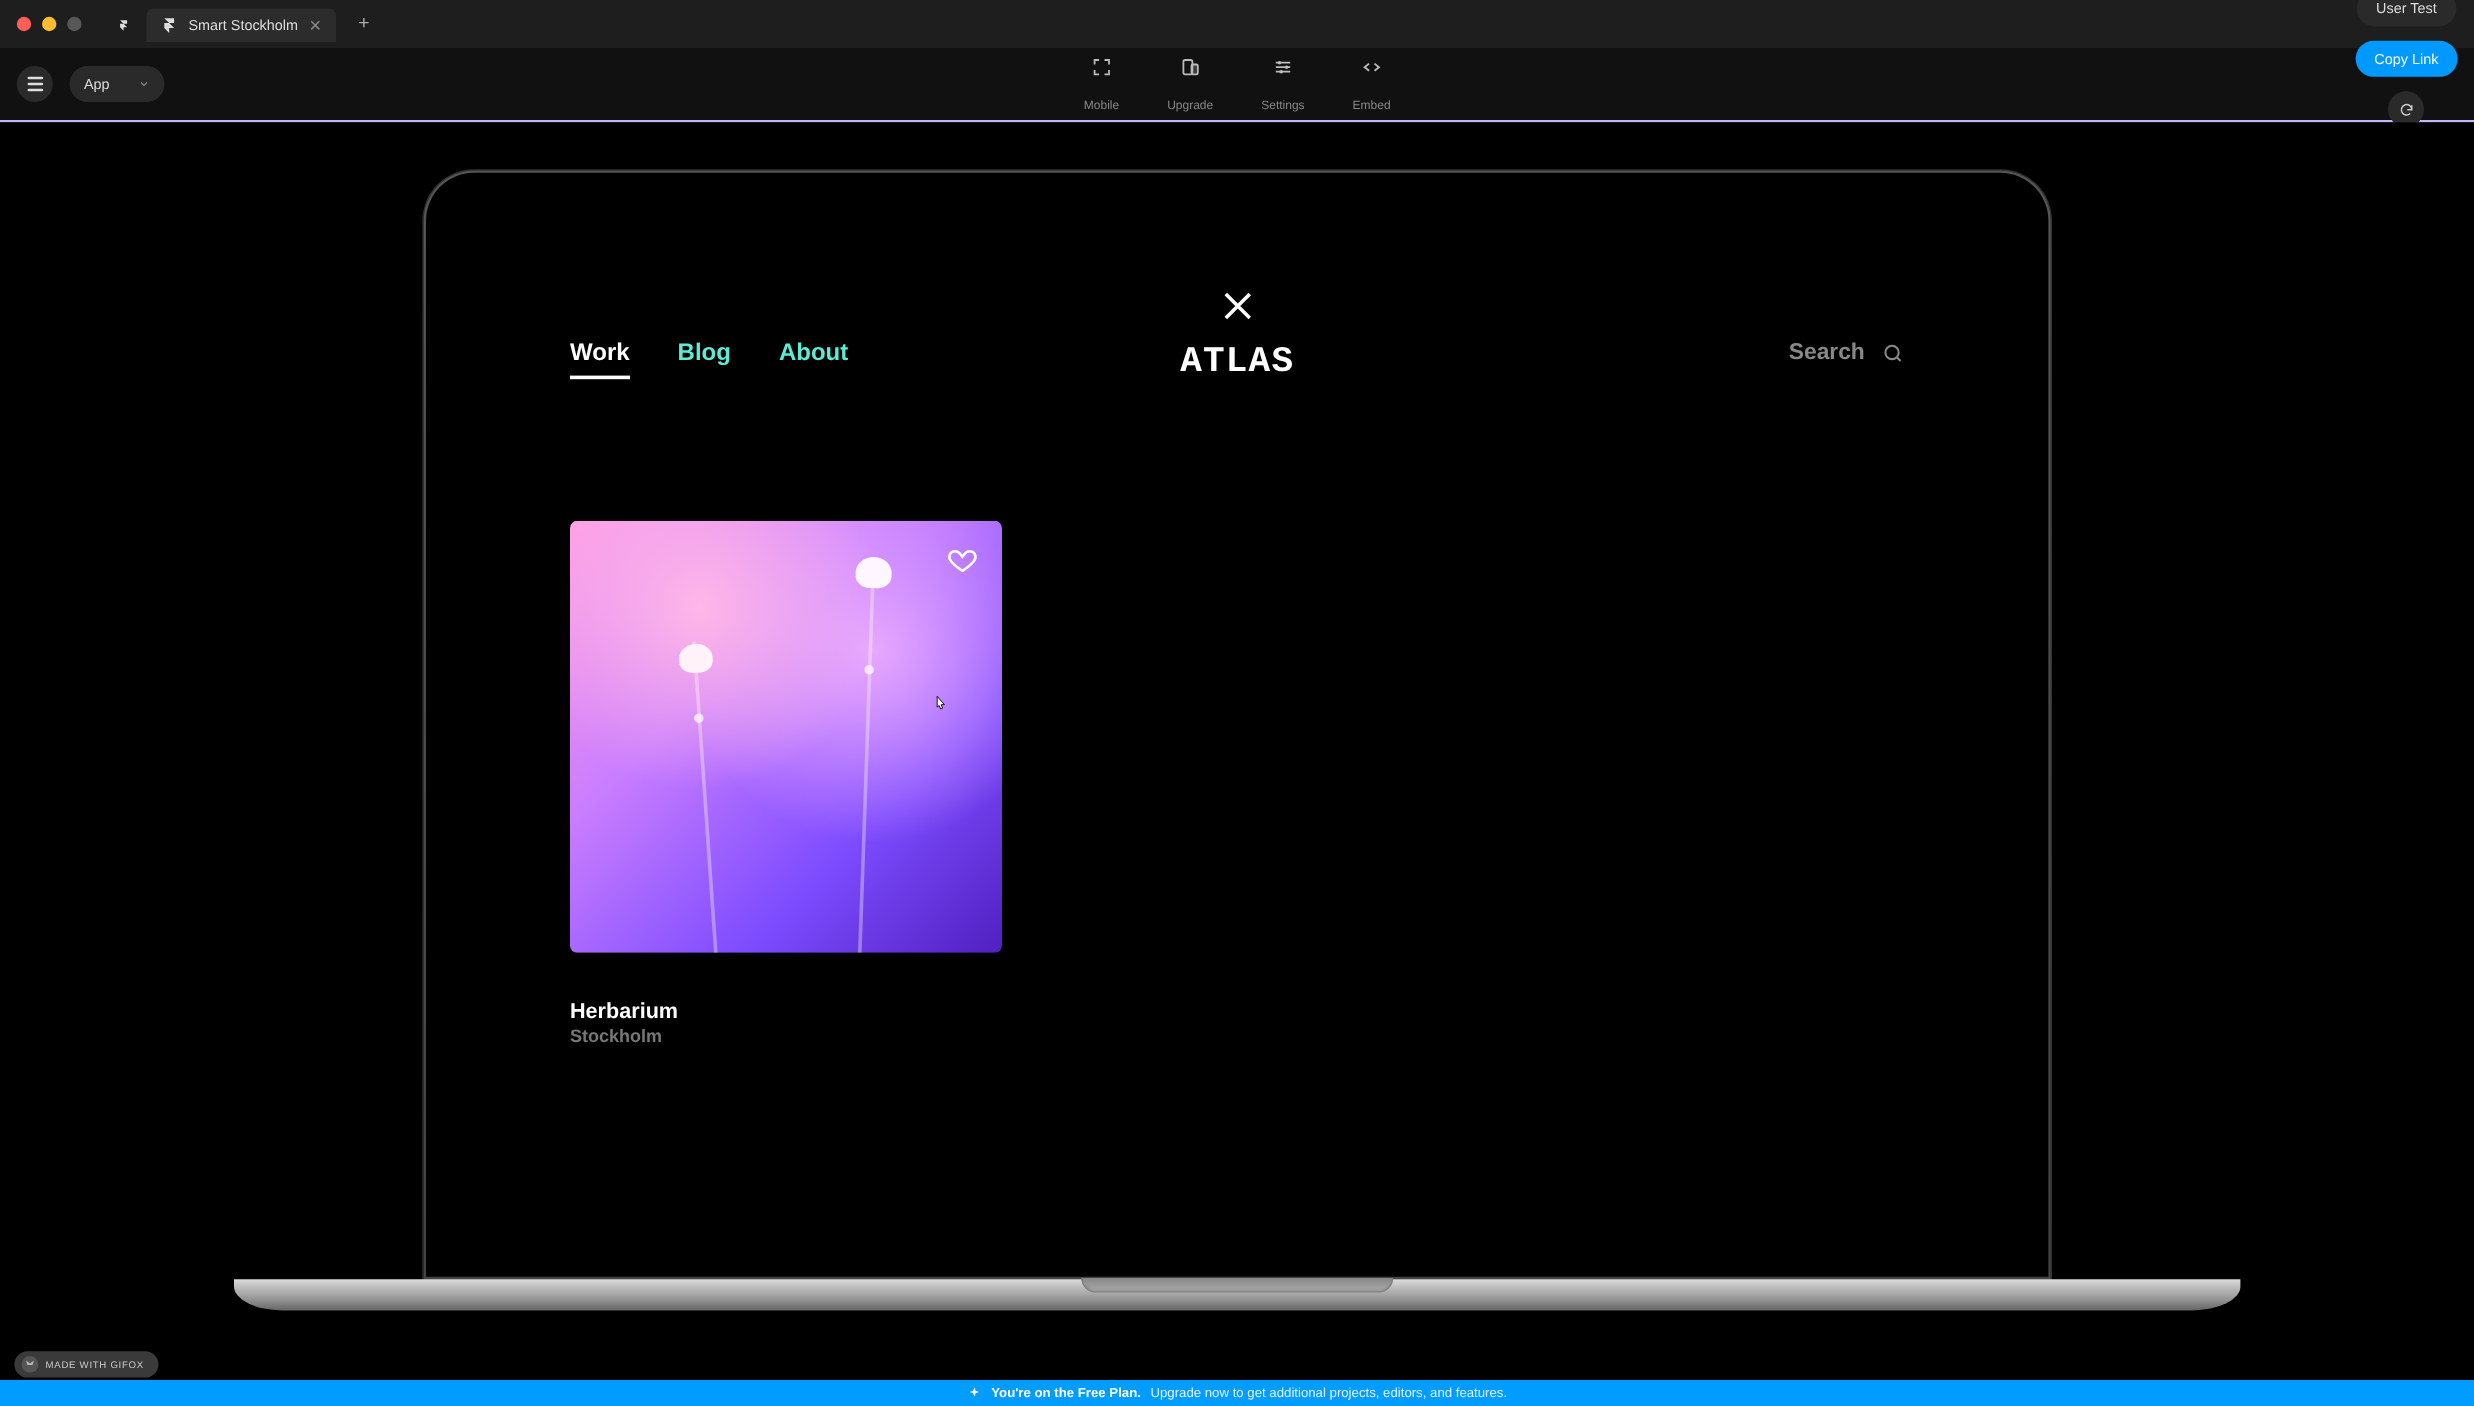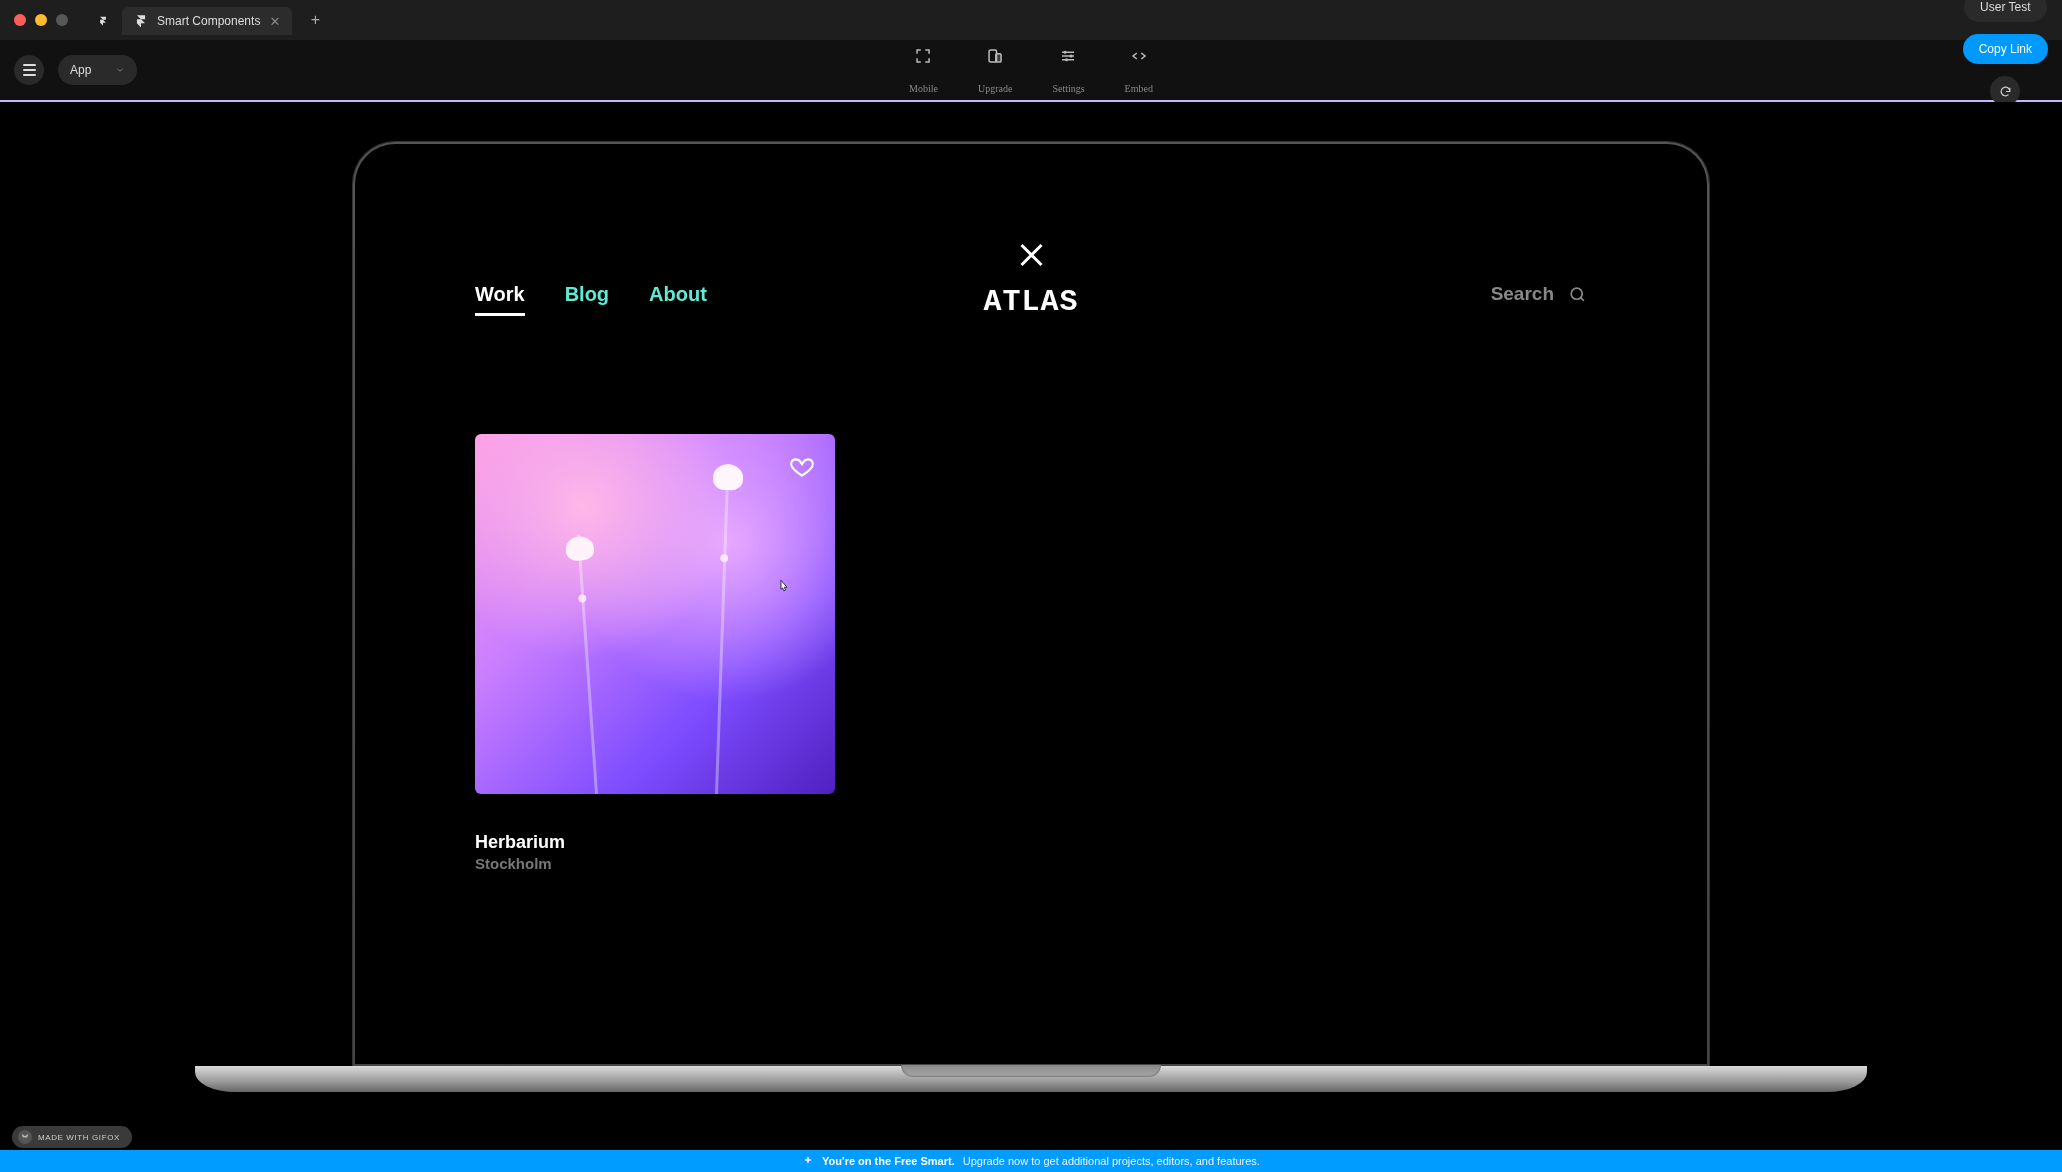--- a/index.html
+++ b/index.html
@@ -58,21 +58,21 @@
   .page-select{
     margin-left:14px;height:30px;background:#2a2a2a;border-radius:15px;
     display:flex;align-items:center;padding:0 12px;gap:24px;font-size:12px;color:#ddd;
   }
   .chev{width:10px;height:10px;color:#888;}
 
   .toolbar-center{
     position:absolute;left:50%;top:0;bottom:0;transform:translateX(-50%);
     display:flex;align-items:center;gap:40px;
   }
-  .tc-item{display:flex;flex-direction:column;align-items:center;gap:18px;color:#888;font-size:10px;font-family:Liberation Serif, serif;}
+  .tc-item{display:flex;flex-direction:column;align-items:center;gap:18px;color:#888;font-size:10px;}
   .tc-ico{width:18px;height:18px;color:#bbb;}
 
   .toolbar-right{margin-left:auto;display:flex;align-items:center;gap:12px;flex-direction:column;}
   .btn-pill{
     height:30px;border-radius:15px;display:flex;align-items:center;padding:0 16px;
     font-size:12px;font-weight:500;
   }
   .btn-dark{background:#2a2a2a;color:#ddd;}
   .btn-blue{background:var(--accent);color:#fff;}
   .icon-btn{
@@ -222,21 +222,21 @@
   <div class="tab-group">
     <div class="tab icon-only">
       <svg class="framer-glyph tab-ico" viewBox="0 0 24 24">
         <path d="M5 2h14v7H12L5 2zm0 7h7l7 7H5V9zm0 7h7v7l-7-7z" fill="#ddd"></path>
       </svg>
     </div>
     <div class="tab active">
       <svg class="framer-glyph tab-ico" viewBox="0 0 24 24">
         <path d="M5 2h14v7H12L5 2zm0 7h7l7 7H5V9zm0 7h7v7l-7-7z" fill="#ddd"></path>
       </svg>
-      <span>Smart Components</span>
+      <span>Smart Stockholm</span>
       <span class="tab-close">✕</span>
     </div>
     <div class="new-tab">+</div>
   </div>
 </div>
 
 <div class="app-toolbar">
   <div class="hamburger">
     <span></span>
       <span></span>
@@ -370,16 +370,16 @@
           <path d="M4 4l8 6 8-6-3 9H7L4 4z" fill="#bbb"></path>
         </svg>
     </span>
     <span>MADE WITH GIFOX</span>
   </div>
 
   <div class="banner">
     <svg class="spark" viewBox="0 0 24 24">
       <path d="M12 2l2 6 6 2-6 2-2 6-2-6-6-2 6-2 2-6z" fill="#fff"></path>
     </svg>
-    <span class="strong">You're on the Free Smart.</span>
+    <span class="strong">You're on the Free Plan.</span>
     <span class="rest">Upgrade now to get additional projects, editors, and features.</span>
   </div>
 </div>
 
 </body></html>

